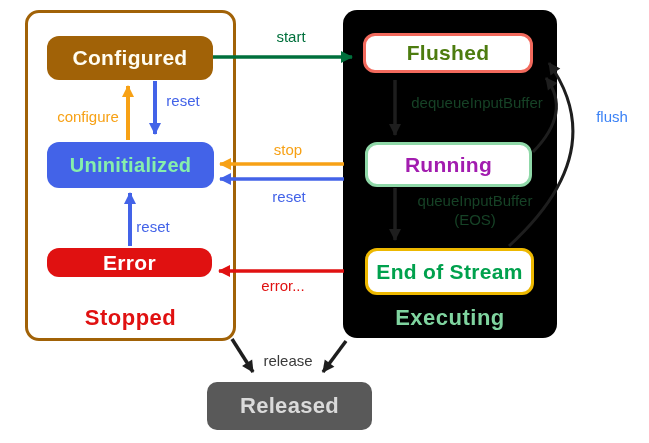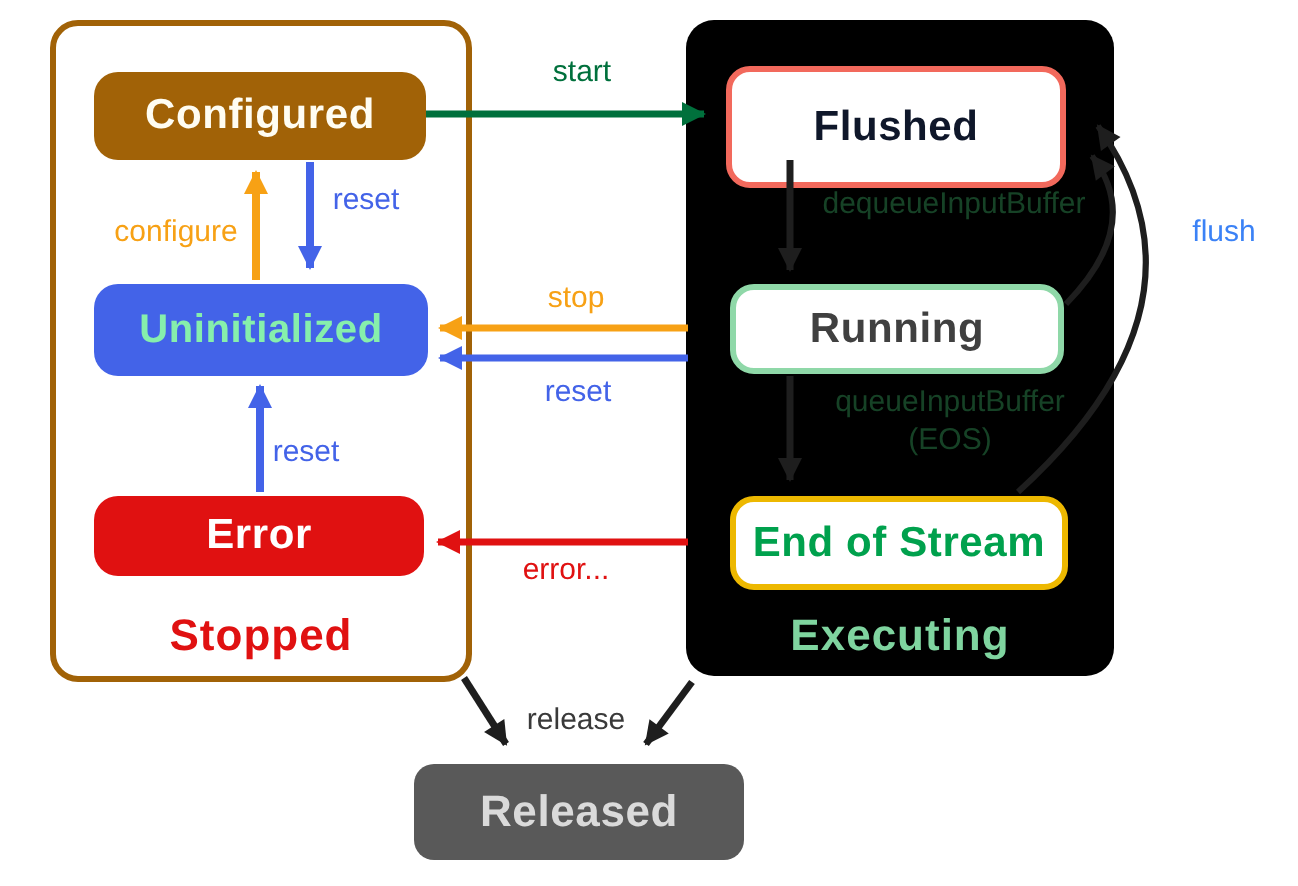--- a/index.html
+++ b/index.html
@@ -13,23 +13,23 @@
   .group-label { position:absolute; left:0; right:0; bottom:7px; text-align:center; font-weight:bold; font-size:22px; letter-spacing:0.5px; }
   .group-stopped .group-label { color:#e01111; }
   .group-executing .group-label { color:#7fd49f; }
 
   .state {
     position:absolute; display:flex; align-items:center; justify-content:center;
     font-weight:bold; border-radius:12px; box-sizing:border-box; letter-spacing:0.3px;
   }
   .st-configured { left:47px; top:36px; width:166px; height:44px; background:#a16207; color:#fffdf2; font-size:21px; }
   .st-uninitialized { left:47px; top:142px; width:167px; height:46px; background:#4363e8; color:#86efac; font-size:20px; }
-  .st-error { left:47px; top:248px; width:165px; height:40px; background:#e01111; color:#ffffff; font-size:21px; }
-  .st-flushed { left:363px; top:33px; width:170px; height:61px; background:#ffffff; border:3px solid #f2695c; color:#0f172a; font-size:21px; }
-  .st-running { left:365px; top:142px; width:167px; height:45px; background:#ffffff; border:3px solid #8fd8a8; color:#404040; font-size:21px; }
+  .st-error { left:47px; top:248px; width:165px; height:29px; background:#e01111; color:#ffffff; font-size:21px; }
+  .st-flushed { left:363px; top:33px; width:170px; height:40px; background:#ffffff; border:3px solid #f2695c; color:#4d7c0f; font-size:21px; }
+  .st-running { left:365px; top:142px; width:167px; height:45px; background:#ffffff; border:3px solid #8fd8a8; color:#a21caf; font-size:21px; }
   .st-eos { left:365px; top:248px; width:169px; height:47px; background:#ffffff; border:3px solid #edb800; color:#00a14d; font-size:21px; }
   .st-released { left:207px; top:382px; width:165px; height:48px; background:#595959; color:#dadada; font-size:22px; border-radius:10px; }
 
   .edge-label {
     position:absolute; transform:translate(-50%,-50%);
     font-size:15px; white-space:nowrap; line-height:1.25;
   }
   .lbl-green { color:#00703c; }
   .lbl-blue { color:#4363e8; }
   .lbl-orange { color:#f7a115; }

